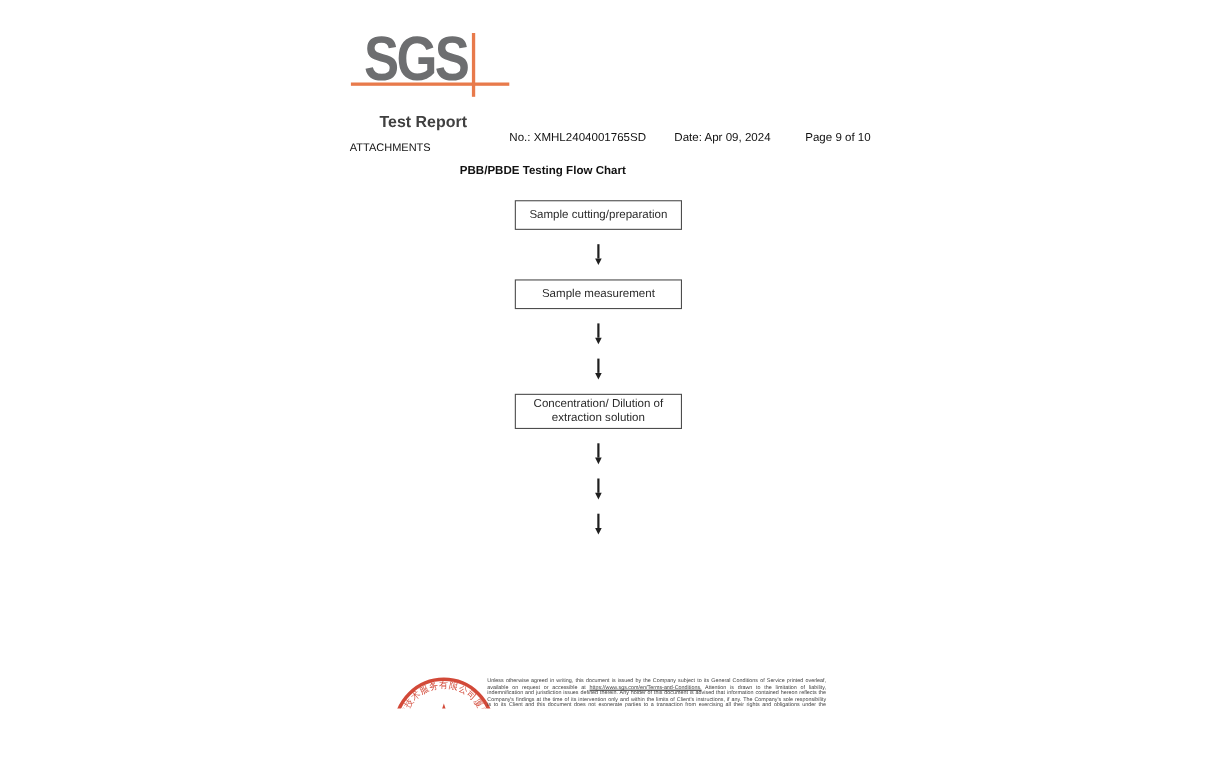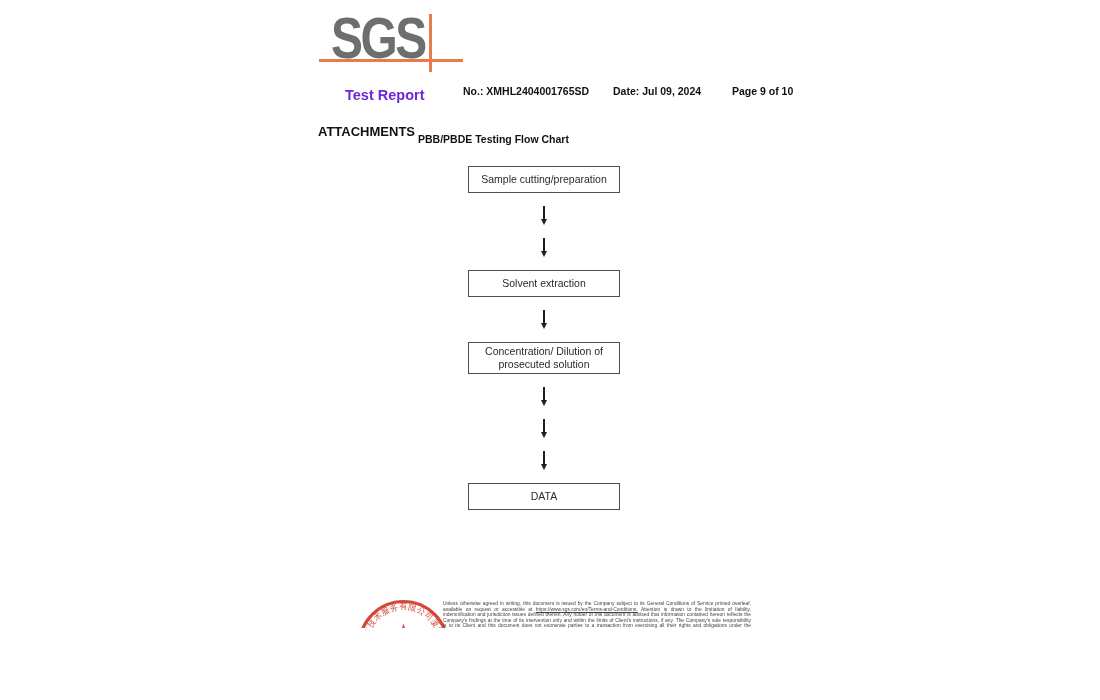--- a/index.html
+++ b/index.html
@@ -1,40 +1,40 @@
 <!DOCTYPE html>
 <html><head>
 <meta charset="utf-8">
 <style>
   * { margin: 0; padding: 0; box-sizing: border-box; }
   html, body { background: #fff; }
   body { font-family: "Liberation Sans", sans-serif; }
   #canvas {
     position: relative; width: 1100px; height: 628px;
-    background: #ffffff; overflow: hidden; margin: 0 auto;
+    background: #ffffff; overflow: hidden; margin: 16px auto;
   }
   .abs { position: absolute; }
 
   
   .sgs-logo-text {
     left: 331px; top: 14px;
     font-size: 57px; font-weight: bold; letter-spacing: -3px;
     color: #6d6e70; line-height: 48px;
     transform: scaleX(0.84); transform-origin: left top;
   }
   .logo-hline { left: 319px; top: 59px; width: 144px; height: 2.5px; background: #e87a4b; }
   .logo-vline { left: 429px; top: 14px; width: 2.5px; height: 58px; background: #e87a4b; }
 
   
-  .report-title { left: 345px; top: 87px; font-size: 14.5px; font-weight: bold; color: #6d28d9; }
-  .hdr-item { top: 85px; font-size: 10.5px; font-weight: bold; color: #111; }
+  .report-title { left: 345px; top: 87px; font-size: 14.5px; font-weight: bold; color: #404040; }
+  .hdr-item { top: 103px; font-size: 10.5px; font-weight: normal; color: #111; }
   .hdr-no   { left: 463px; }
   .hdr-date { left: 613px; }
   .hdr-page { left: 732px; }
-  .attachments { left: 318px; top: 124px; font-size: 13px; font-weight: bold; color: #111; }
+  .attachments { left: 318px; top: 113px; font-size: 10px; font-weight: normal; color: #111; }
 
   
   .fc-title { left: 418px; top: 133px; width: 272px; 
               font-size: 10.5px; font-weight: bold; color: #111; }
   .fc-col { left: 468px; top: 166px; width: 152px; display: flex; flex-direction: column; align-items: center; gap: 13px; }
   .fc-box {
     width: 100%; min-height: 27px; border: 1px solid #4d4d4d; background: #fff;
     display: flex; align-items: center; justify-content: center;
     font-size: 10.5px; line-height: 13px; color: #2b2b2b; text-align: center;
     padding: 2px 5px;
@@ -83,61 +83,58 @@
 <body>
 
 <div id="canvas">
 
   <div class="abs sgs-logo-text">SGS</div>
   <div class="abs logo-hline"></div>
   <div class="abs logo-vline"></div>
 
   <div class="abs report-title">Test Report</div>
   <div class="abs hdr-item hdr-no">No.: XMHL2404001765SD</div>
-  <div class="abs hdr-item hdr-date">Date: Jul 09, 2024</div>
+  <div class="abs hdr-item hdr-date">Date: Apr 09, 2024</div>
   <div class="abs hdr-item hdr-page">Page 9 of  10</div>
   <div class="abs attachments">ATTACHMENTS</div>
 
   <div class="abs fc-title">PBB/PBDE Testing Flow Chart</div>
   <div class="abs fc-col">
       <div class="fc-box">
         <span>Sample cutting/preparation</span>
       </div>
       <div class="fc-arrow">
         <div class="stem"></div>
         <div class="head"></div>
       </div>
+      <div class="fc-box">
+        <span>Sample measurement</span>
+      </div>
       <div class="fc-arrow">
         <div class="stem"></div>
         <div class="head"></div>
-      </div>
-      <div class="fc-box">
-        <span>Solvent extraction</span>
       </div>
       <div class="fc-arrow">
         <div class="stem"></div>
         <div class="head"></div>
       </div>
       <div class="fc-box">
-        <span>Concentration/ Dilution of prosecuted solution</span>
+        <span>Concentration/ Dilution of extraction solution</span>
       </div>
       <div class="fc-arrow">
         <div class="stem"></div>
         <div class="head"></div>
       </div>
       <div class="fc-arrow">
         <div class="stem"></div>
         <div class="head"></div>
       </div>
       <div class="fc-arrow">
         <div class="stem"></div>
         <div class="head"></div>
-      </div>
-      <div class="fc-box">
-        <span>DATA</span>
       </div>
     </div>
 
   <div class="abs company-lines">
     <div>SGS-CSTC Standards Technical Services Co., Ltd.</div>
     <div>Xiamen Branch Testing Center Hardlines</div>
   </div>
 
   <svg class="abs stamp-svg" width="95" height="95" viewBox="0 0 95 95" aria-hidden="true" style="opacity:.92">
     <circle cx="47.5" cy="47.5" r="44" fill="none" stroke="#cf3a28" stroke-width="3.2"></circle>

